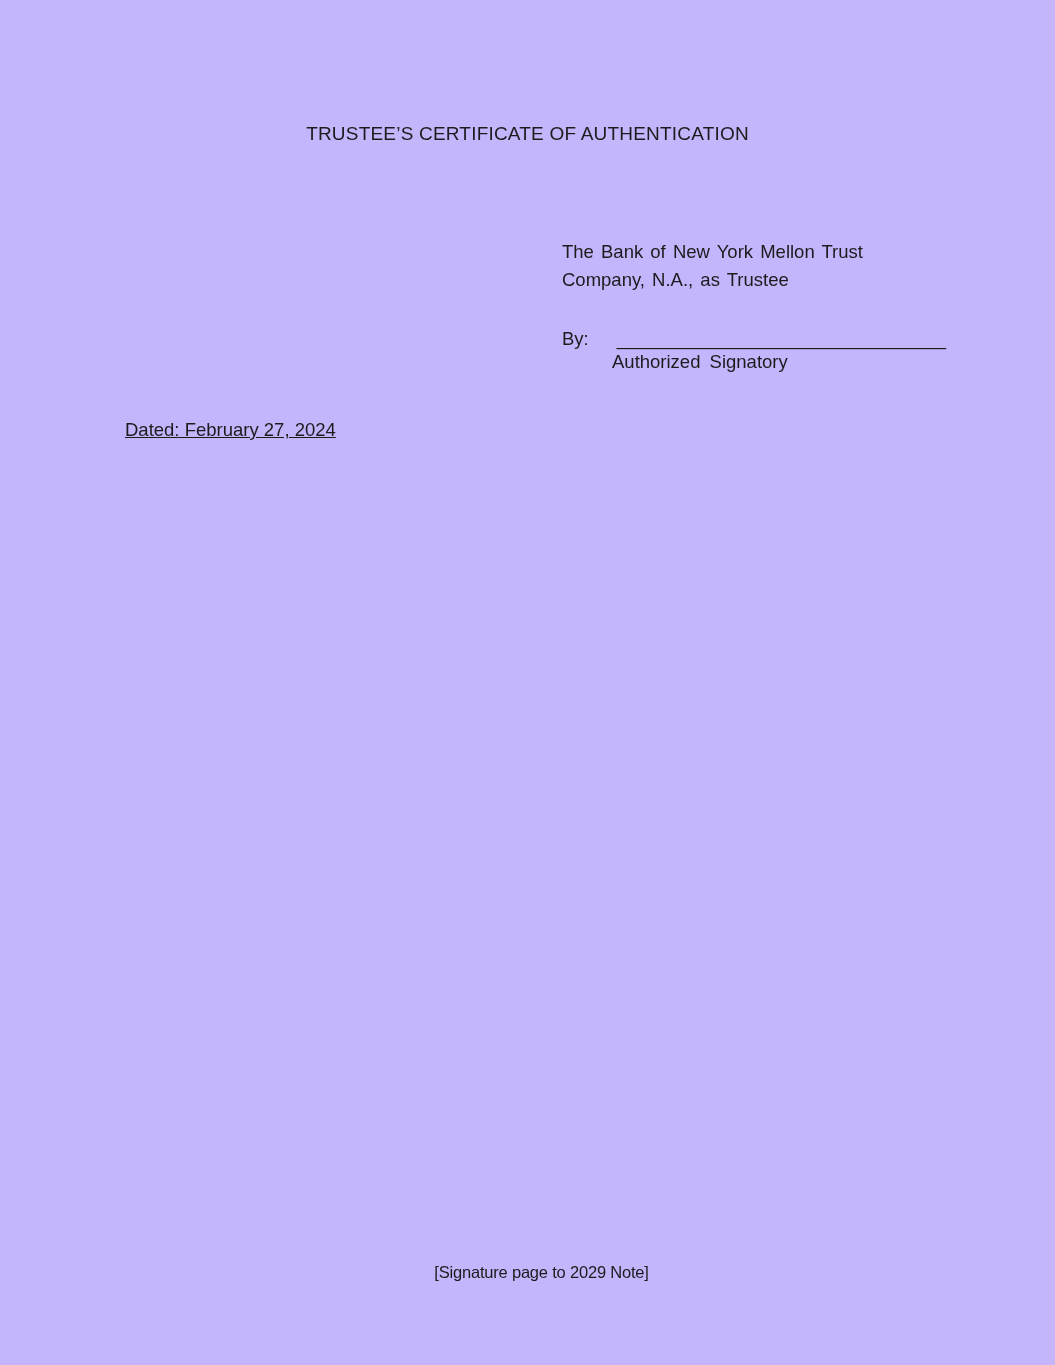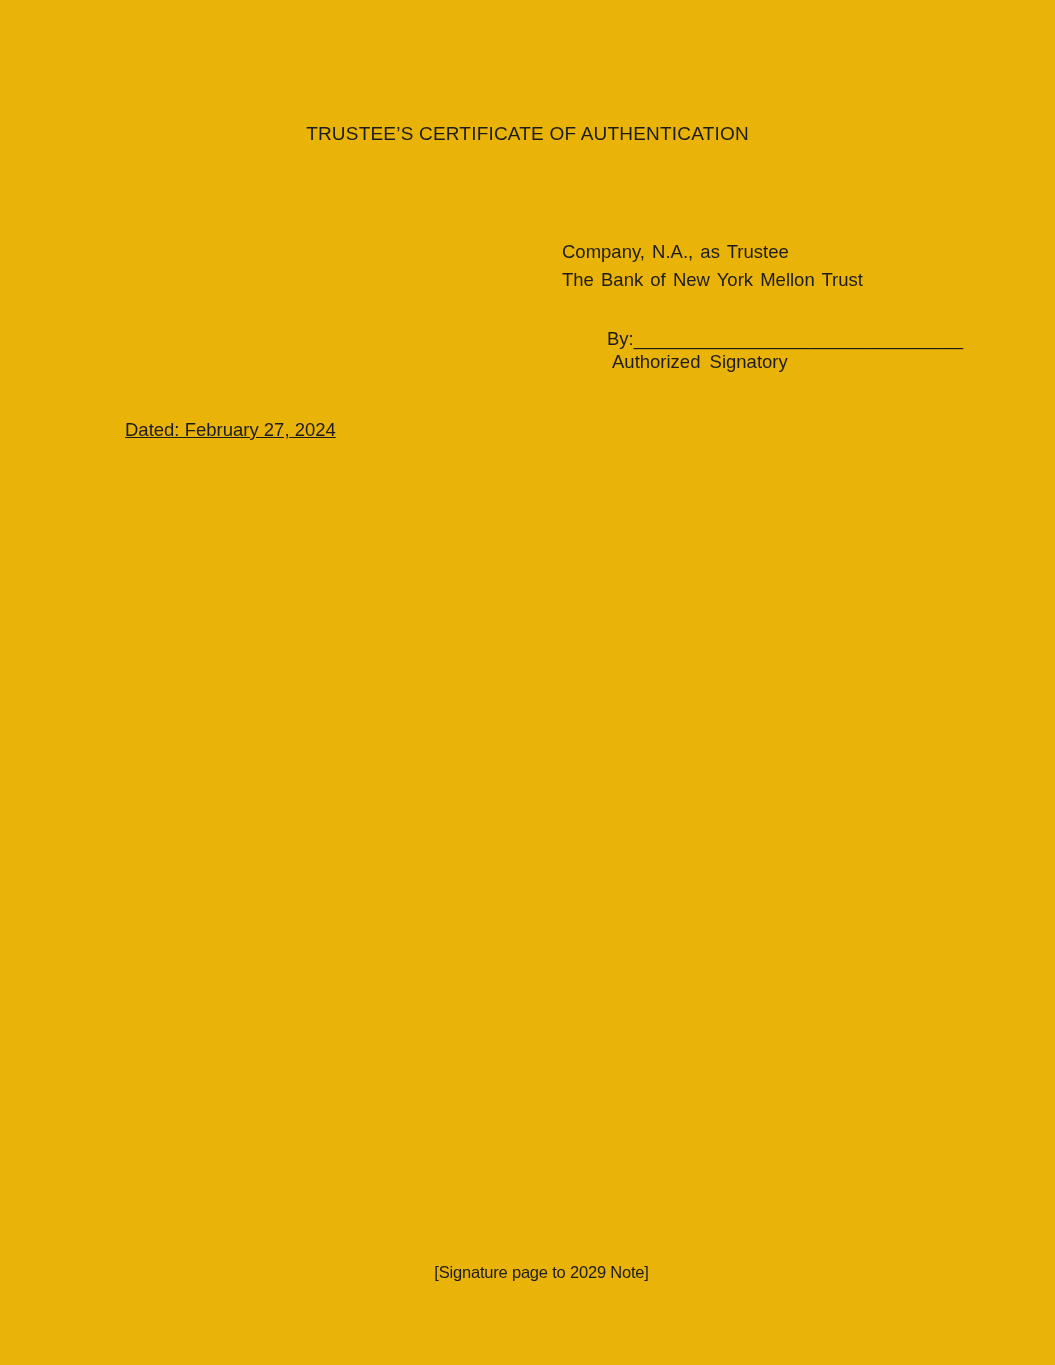--- a/index.html
+++ b/index.html
@@ -5,21 +5,21 @@
   * { margin: 0; padding: 0; box-sizing: border-box; }
   html, body {
     background: #ffffff;
     font-family: "Liberation Sans", "DejaVu Sans", sans-serif;
     color: #1a1a1a;
   }
   .page {
     position: relative;
     width: 1055px;
     height: 1365px;
-    background: #eab308;
+    background: #c4b5fd;
     overflow: hidden;
   }
   .doc-title {
     position: absolute;
     top: 123px;
     left: 0;
     width: 100%;
     text-align: center;
     font-size: 19px;
     letter-spacing: 0.2px;
@@ -46,24 +46,25 @@
     color: #1c1c1c;
   }
   .by-line {
     position: absolute;
     top: 328px;
     left: 562px;
     font-size: 18.5px;
     color: #1c1c1c;
     white-space: nowrap;
   }
-  .by-label { display: inline-block; margin-left: 45px; }
+  .by-label { display: inline-block; }
   .signature-line {
     display: inline-block;
     letter-spacing: 0;
+    margin-left: 28px;
   }
   .signatory-title {
     position: absolute;
     top: 351px;
     left: 612px;
     font-size: 18.5px;
     color: #1c1c1c;
     word-spacing: 4px;
   }
   .dated-line {
@@ -89,22 +90,22 @@
 </style>
 </head>
 <body>
 
 <div class="page">
 
   <div class="doc-title">TRUSTEE’S CERTIFICATE OF AUTHENTICATION</div>
 
 
   <div class="trustee-block">
+    <span class="trustee-line">The Bank of New York Mellon Trust</span>
     <span class="trustee-line">Company, N.A., as Trustee</span>
-    <span class="trustee-line">The Bank of New York Mellon Trust</span>
   </div>
 
   <div class="by-line">
     <span class="by-label">By: </span><span class="signature-line">________________________________</span>
   </div>
 
   <div class="signatory-title">Authorized Signatory</div>
 
   <div class="dated-line">Dated: February 27, 2024</div>
 

